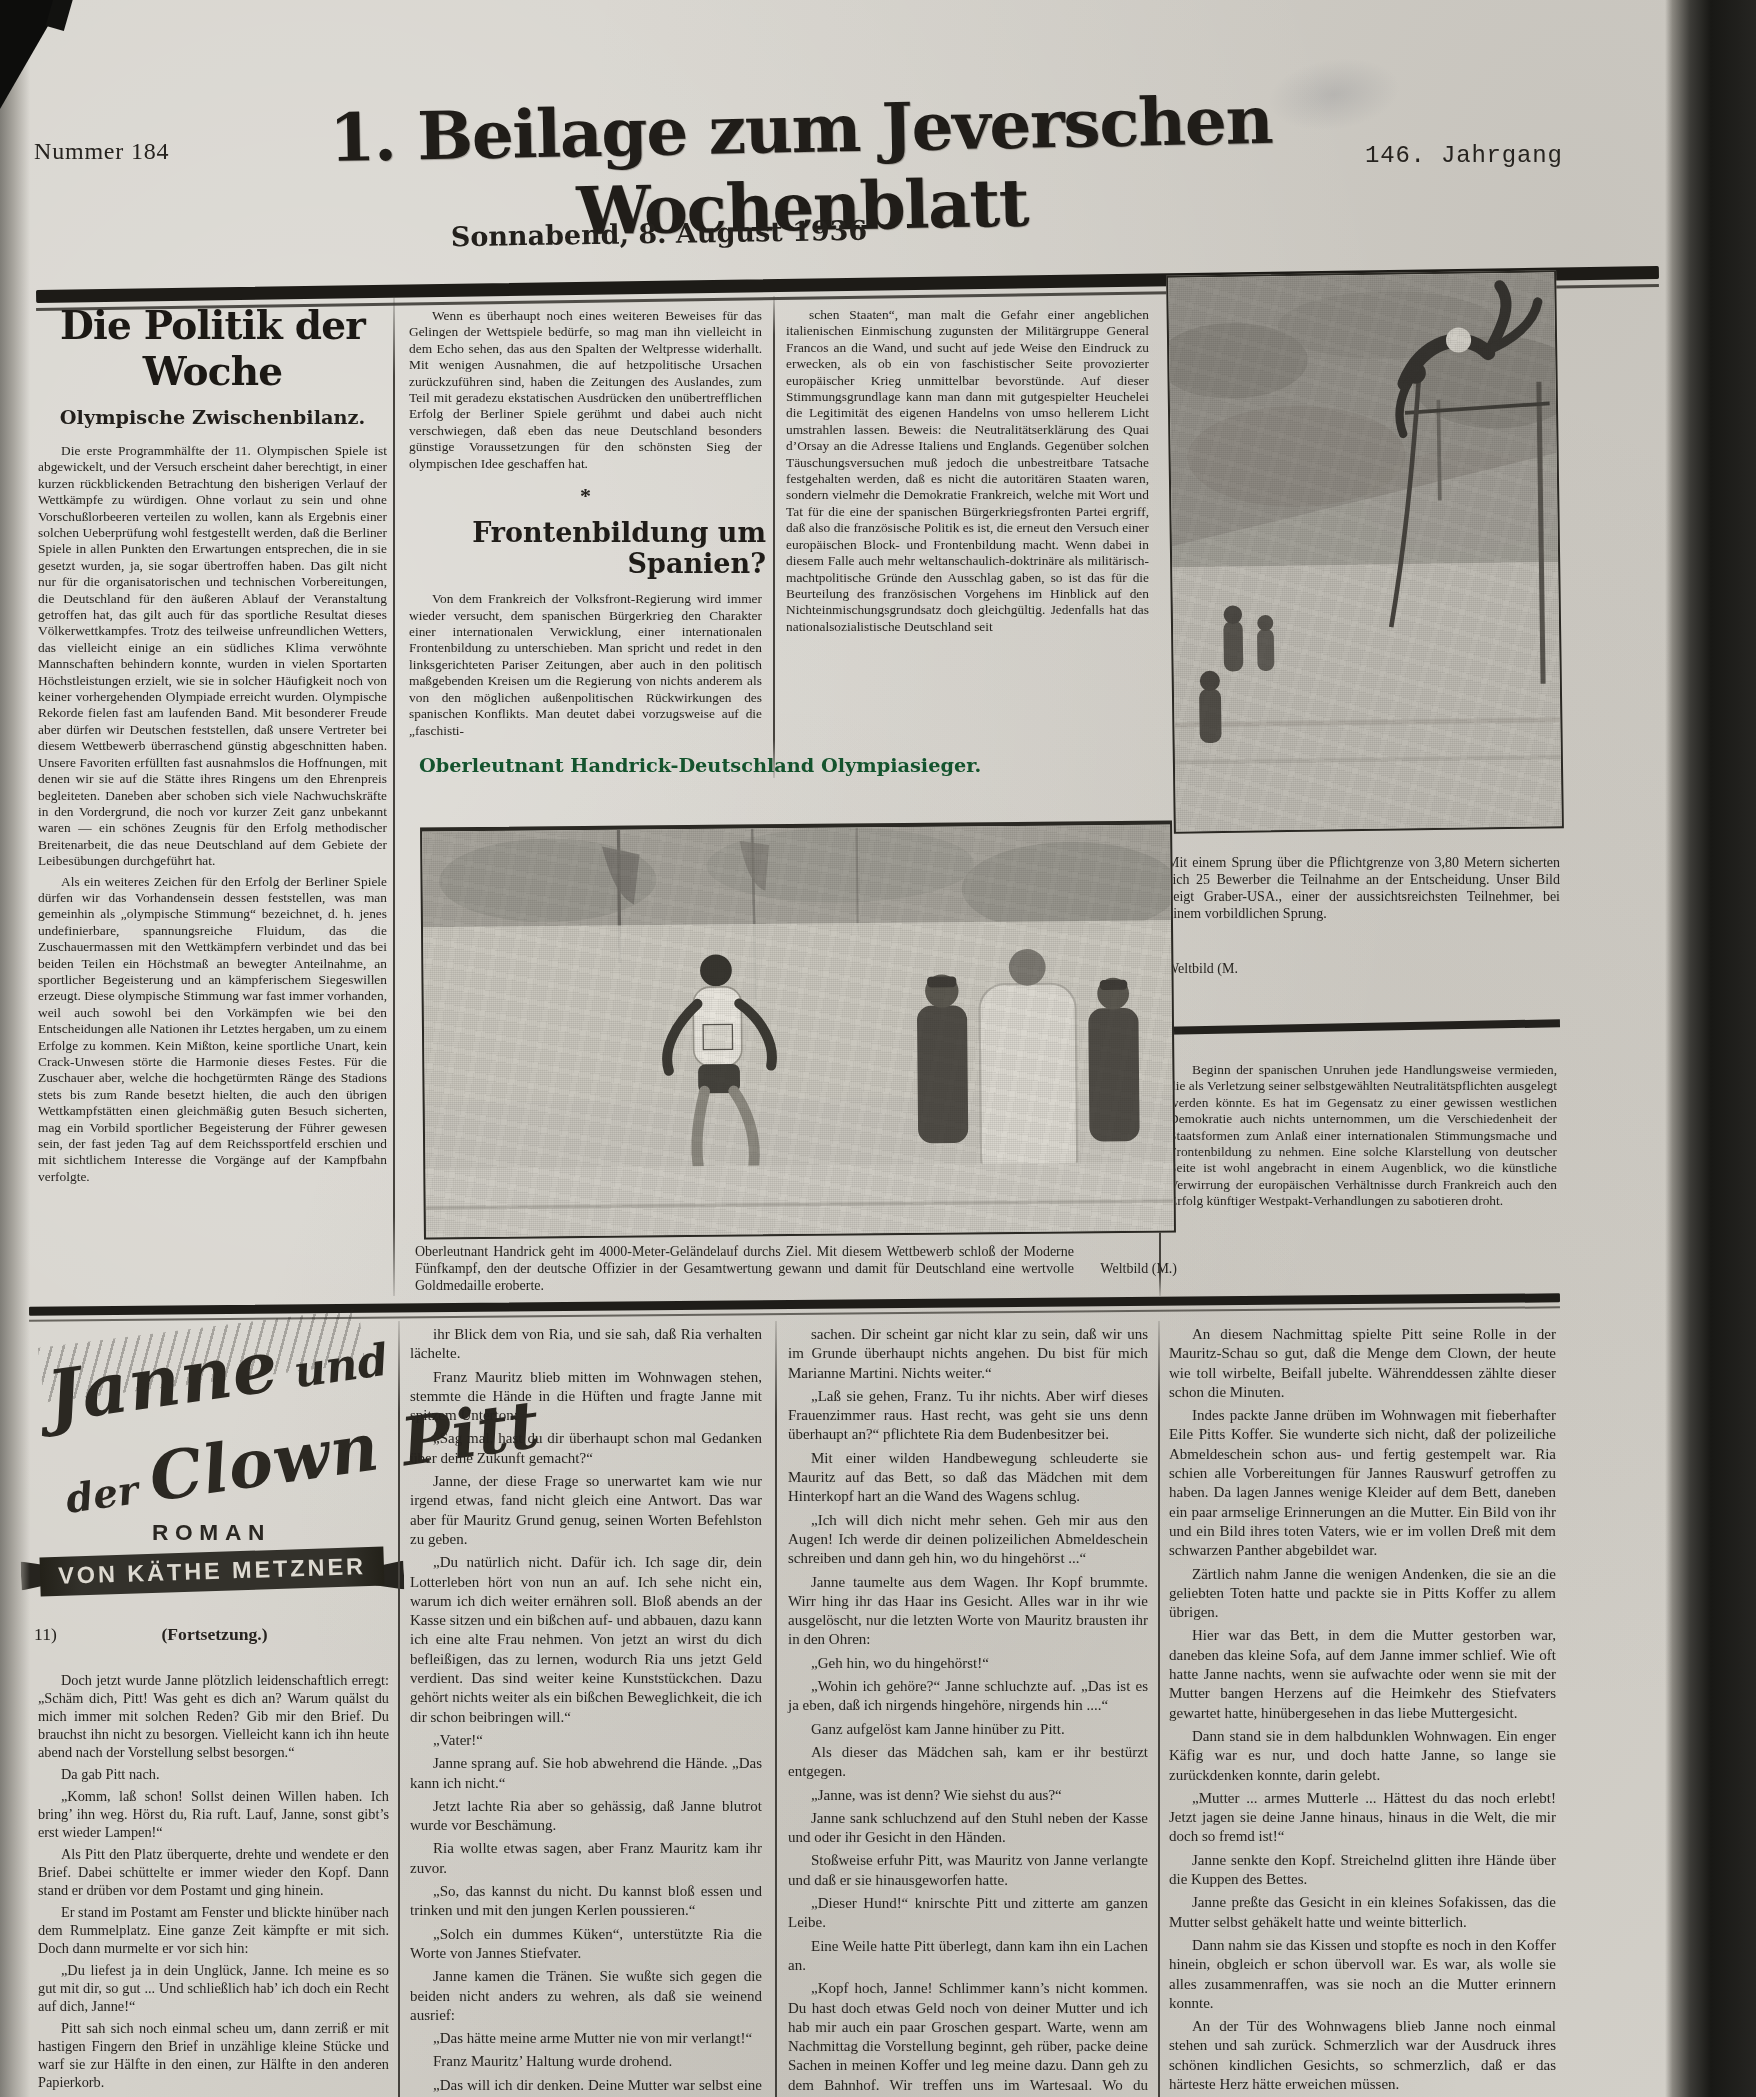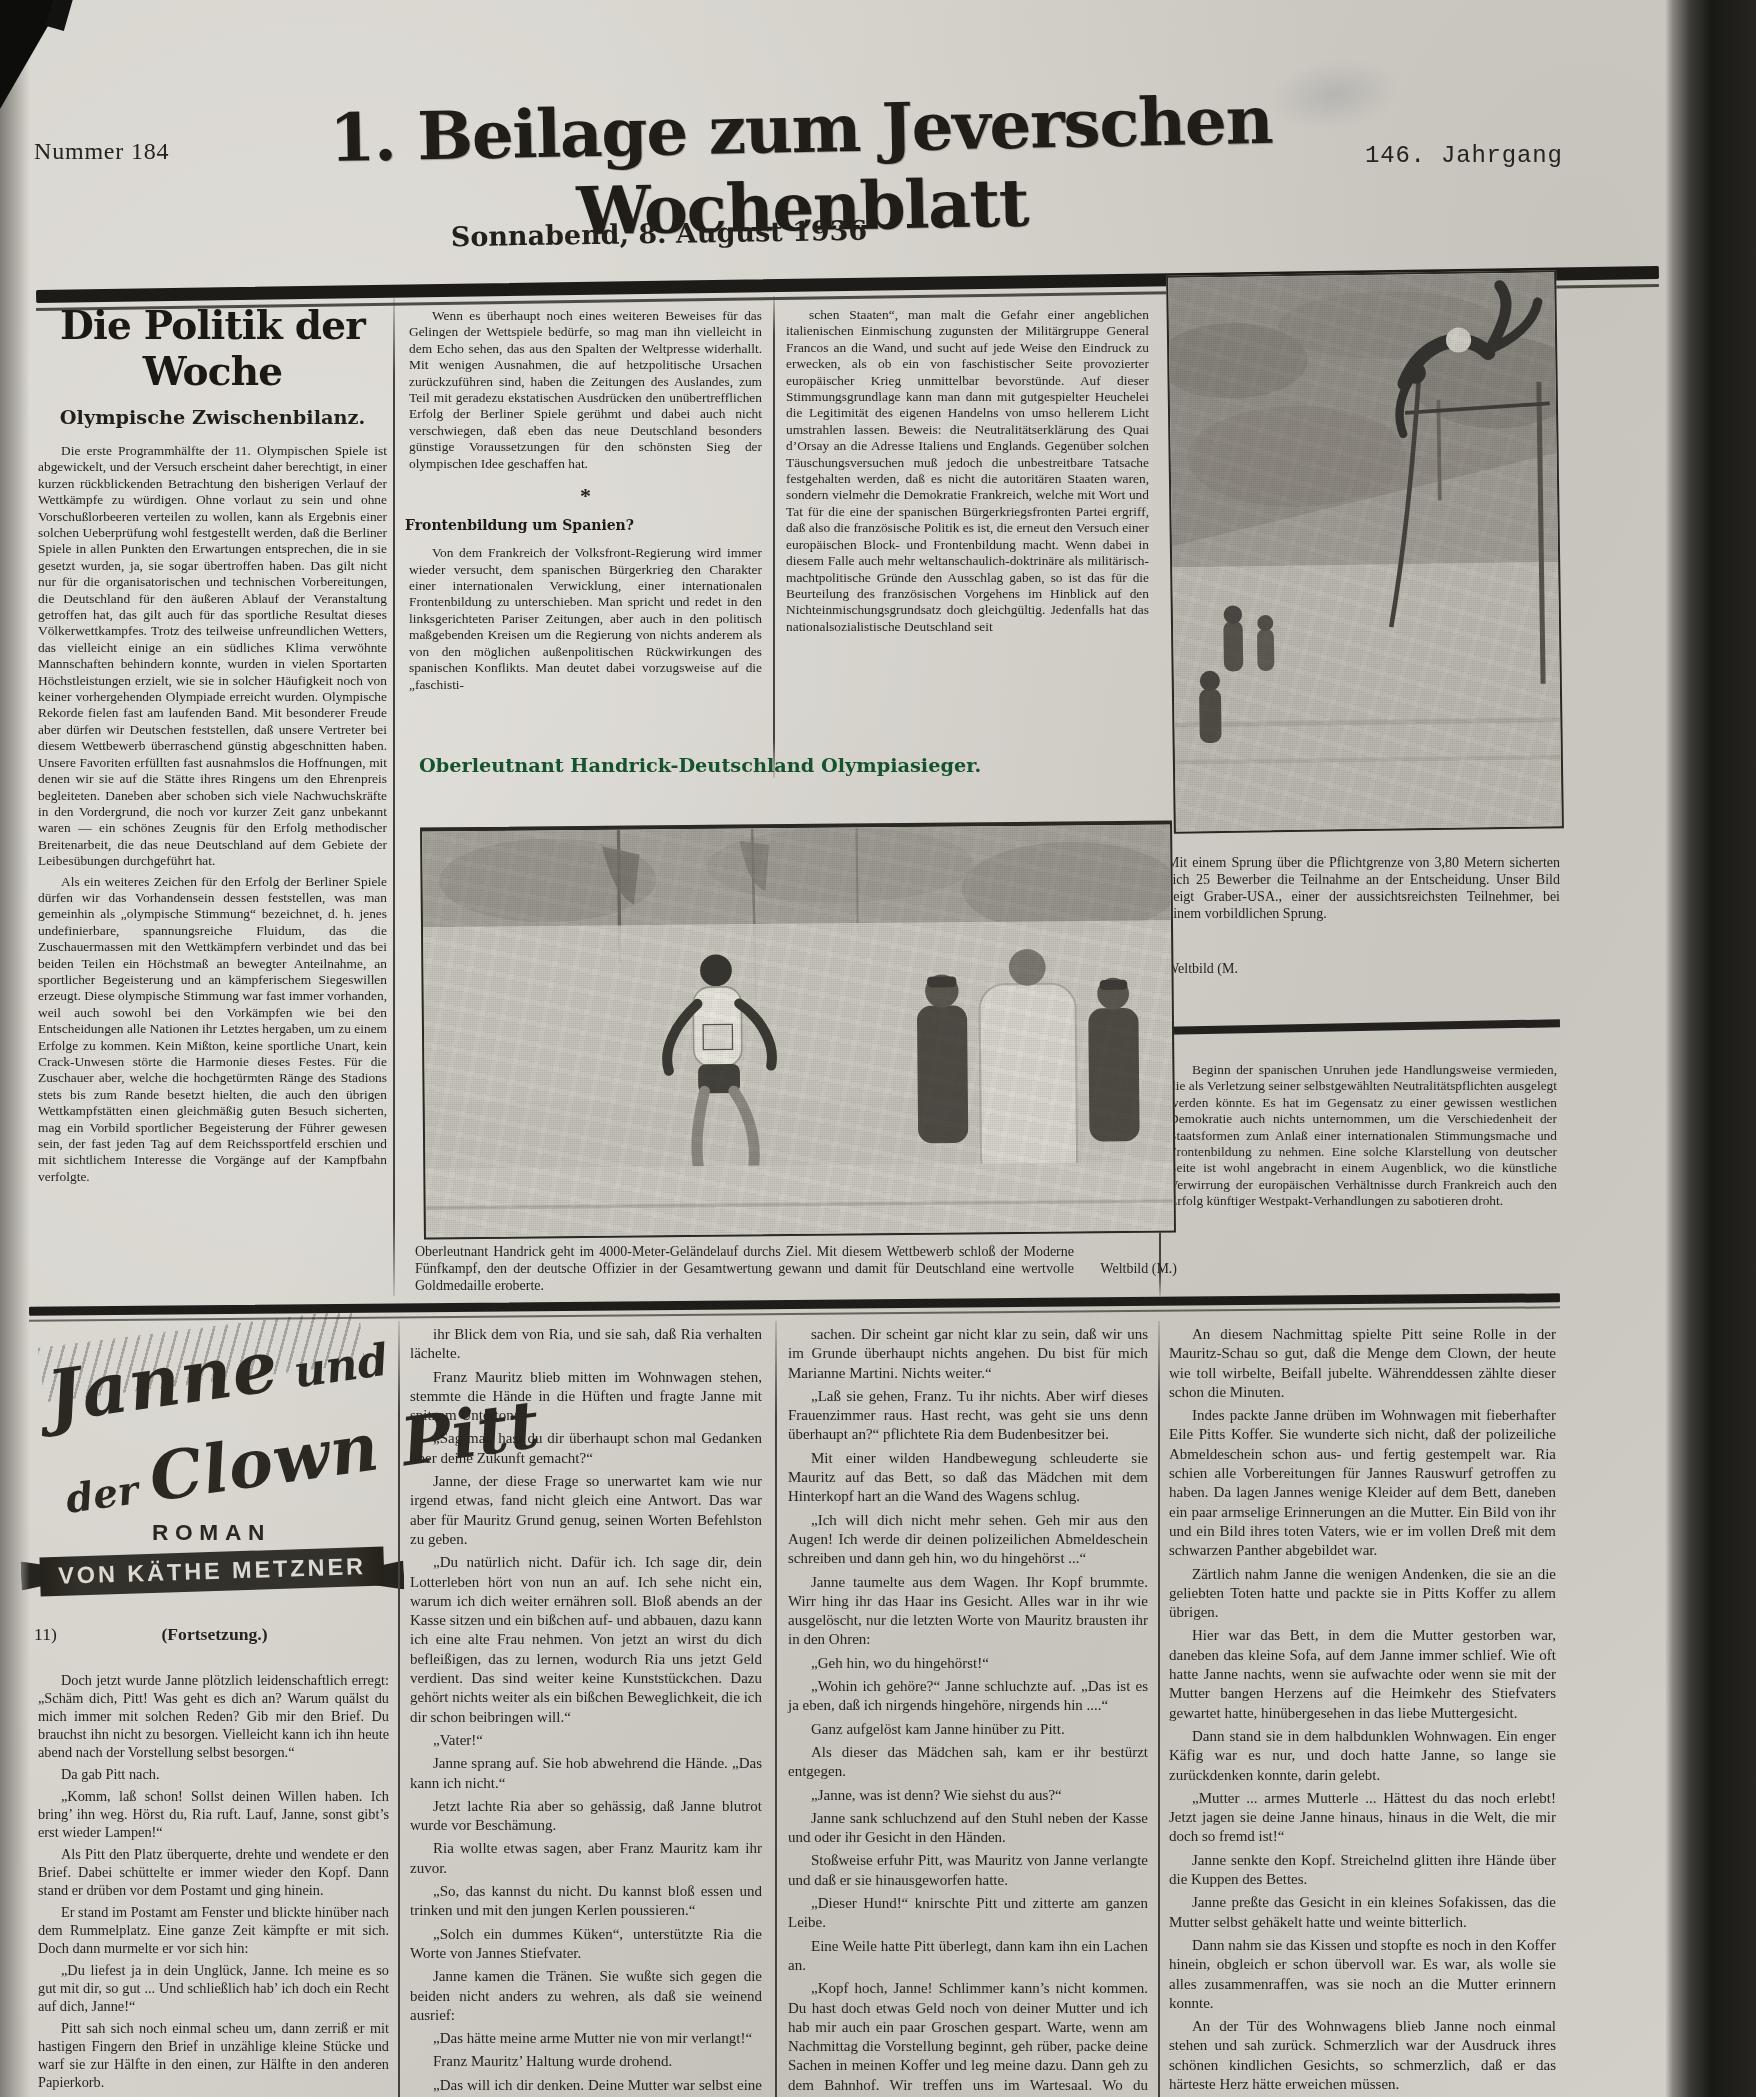--- a/index.html
+++ b/index.html
@@ -49,22 +49,22 @@
   .politik-headline{
     font-family:"DejaVu Serif",serif;font-weight:bold;font-size:39px;
     text-align:center;margin:0 0 11.7px 0;letter-spacing:-0.8px;color:#1c1915;
   }
   .politik-subheadline{
     font-family:"DejaVu Serif",serif;font-weight:bold;font-size:19.3px;
     text-align:center;margin:0 0 14.3px 0;color:#221f1b;
   }
   .star-line{text-align:center;font-size:22px;font-weight:bold;margin:11px 0 7.6px 0;}
   .spain-headline{
-    font-family:"DejaVu Serif",serif;font-weight:bold;font-size:14px;
-    text-align:left;margin:0 0 12.6px 0;color:#1f1c18;
+    font-family:"DejaVu Serif",serif;font-weight:bold;font-size:27px;
+    text-align:right;margin:0 0 12.6px 0;color:#1f1c18;
   }
   .vrule{width:2.1px;background:linear-gradient(180deg,rgba(50,47,43,.15),#45423d 8%,#45423d 92%,rgba(50,47,43,.15));}
   .vr1{left:393px;top:296px;height:1000px;}
   .vr2{left:773px;top:296px;height:482px;}
   .vr3{left:1159px;top:1019px;height:277px;}
   .vr4{left:398px;top:1321px;height:1141px;}
   .vr5{left:775px;top:1321px;height:1191px;}
   .vr6{left:1158px;top:1321px;height:1057px;}
   
   .photo{border:2.5px solid #2a2823;background:#b9b6ae;}

